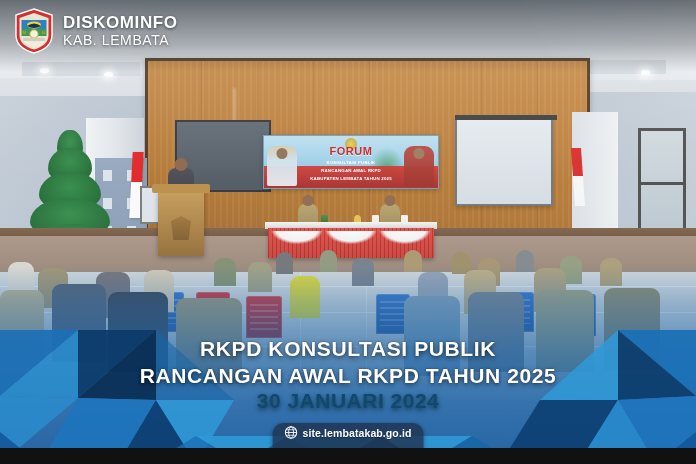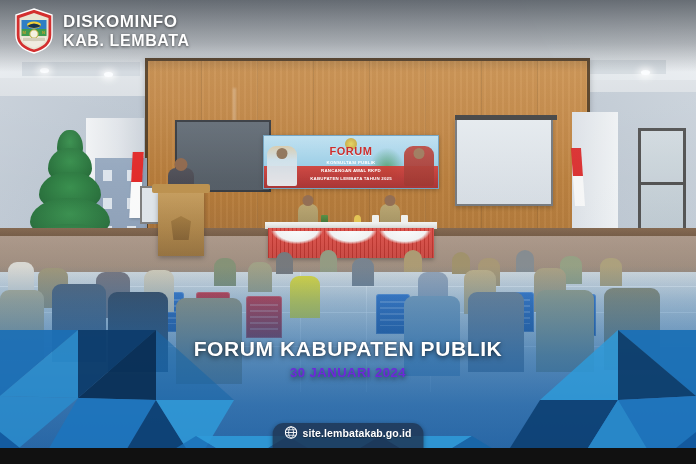--- a/index.html
+++ b/index.html
@@ -177,35 +177,35 @@
     pointer-events:none;}
 
   
   .topshade{position:absolute;left:0;top:0;width:696px;height:72px;
     background:linear-gradient(180deg,rgba(18,26,36,.62) 0%,rgba(18,26,36,.30) 60%,rgba(18,26,36,0) 100%);}
   .brand{position:absolute;left:14px;top:8px;display:flex;align-items:center;gap:9px;}
   .crest{position:relative;width:40px;height:46px;flex:0 0 auto;}
   .brand-txt{display:flex;flex-direction:column;line-height:1.08;}
   .brand-1{font-size:17px;font-weight:bold;color:#fff;letter-spacing:.6px;
     text-shadow:0 1px 3px rgba(0,0,0,.6);}
-  .brand-2{font-size:16px;font-weight:bold;color:#fff;letter-spacing:.6px;
+  .brand-2{font-size:14px;font-weight:normal;color:#fff;letter-spacing:.6px;
     text-shadow:0 1px 3px rgba(0,0,0,.6);}
 
   
   .bluewash{position:absolute;left:0;top:266px;width:696px;height:198px;
     background:linear-gradient(180deg,rgba(23,100,170,0) 0%,rgba(23,100,170,.30) 18%,
       rgba(20,96,168,.62) 45%,rgba(18,92,165,.80) 70%,rgba(16,86,158,.88) 100%);}
   .poly{position:absolute;}
 
   .titlewrap{position:absolute;left:0;top:336px;width:696px;text-align:center;}
   .t1,.t2{font-weight:bold;color:#fff;letter-spacing:.6px;
     text-shadow:0 2px 5px rgba(0,0,0,.55),0 0 2px rgba(0,0,0,.4);}
   .t1{font-size:21px;line-height:26px;}
   .t2{font-size:21px;line-height:28px;}
-  .t3{font-size:13px;font-weight:bold;color:#6d28d9;line-height:22px;letter-spacing:.5px;
+  .t3{font-size:21px;font-weight:bold;color:#0c4a6e;line-height:22px;letter-spacing:.5px;
     text-shadow:0 2px 5px rgba(0,0,0,.55);}
 
   
   .footbar{position:absolute;left:50%;top:423px;transform:translateX(-50%);
     display:flex;align-items:center;gap:13px;
     background:rgba(30,52,82,.82);border-radius:11px;padding:3px 12px;
     box-shadow:0 1px 4px rgba(0,0,0,.3);flex-direction:column;}
   .fitem{display:flex;align-items:center;gap:5px;}
   .flabel{font-size:10.5px;font-weight:bold;color:#fff;white-space:nowrap;
     letter-spacing:.1px;text-shadow:0 1px 1px rgba(0,0,0,.4);}
@@ -402,21 +402,22 @@
     <polygon points="540,114 618,44 618,114" fill="#2f9ad8" opacity=".85"></polygon>
     <polygon points="618,44 696,44 696,110" fill="#1b6fb5" opacity=".9"></polygon>
     <polygon points="618,44 696,110 618,114" fill="#0d3c6b" opacity=".93"></polygon>
     <polygon points="540,114 618,114 578,178 500,178" fill="#0c3f72" opacity=".9"></polygon>
     <polygon points="618,114 696,110 696,178 578,178" fill="#1d74bd" opacity=".88"></polygon>
     <polygon points="696,146 696,178 656,178" fill="#12579b" opacity=".9"></polygon>
     <polygon points="578,178 618,114 656,178" fill="#2a8ccc" opacity=".8"></polygon>
   </svg>
 
   <div class="titlewrap">
-    <div class="t1">FORUM KABUPATEN PUBLIK</div>
+    <div class="t1">RKPD KONSULTASI PUBLIK</div>
+    <div class="t2">RANCANGAN AWAL RKPD TAHUN 2025</div>
     <div class="t3">30 JANUARI 2024</div>
   </div>
 
   <div class="footbar">
 
     <div class="fitem">
       <svg class="ficon" viewBox="0 0 16 16">
         <circle cx="8" cy="8" r="7" fill="none" stroke="#fff" stroke-width="1.3"></circle>
         <ellipse cx="8" cy="8" rx="3" ry="7" fill="none" stroke="#fff" stroke-width="1.1"></ellipse>
         <line x1="1" y1="8" x2="15" y2="8" stroke="#fff" stroke-width="1.1"></line>

